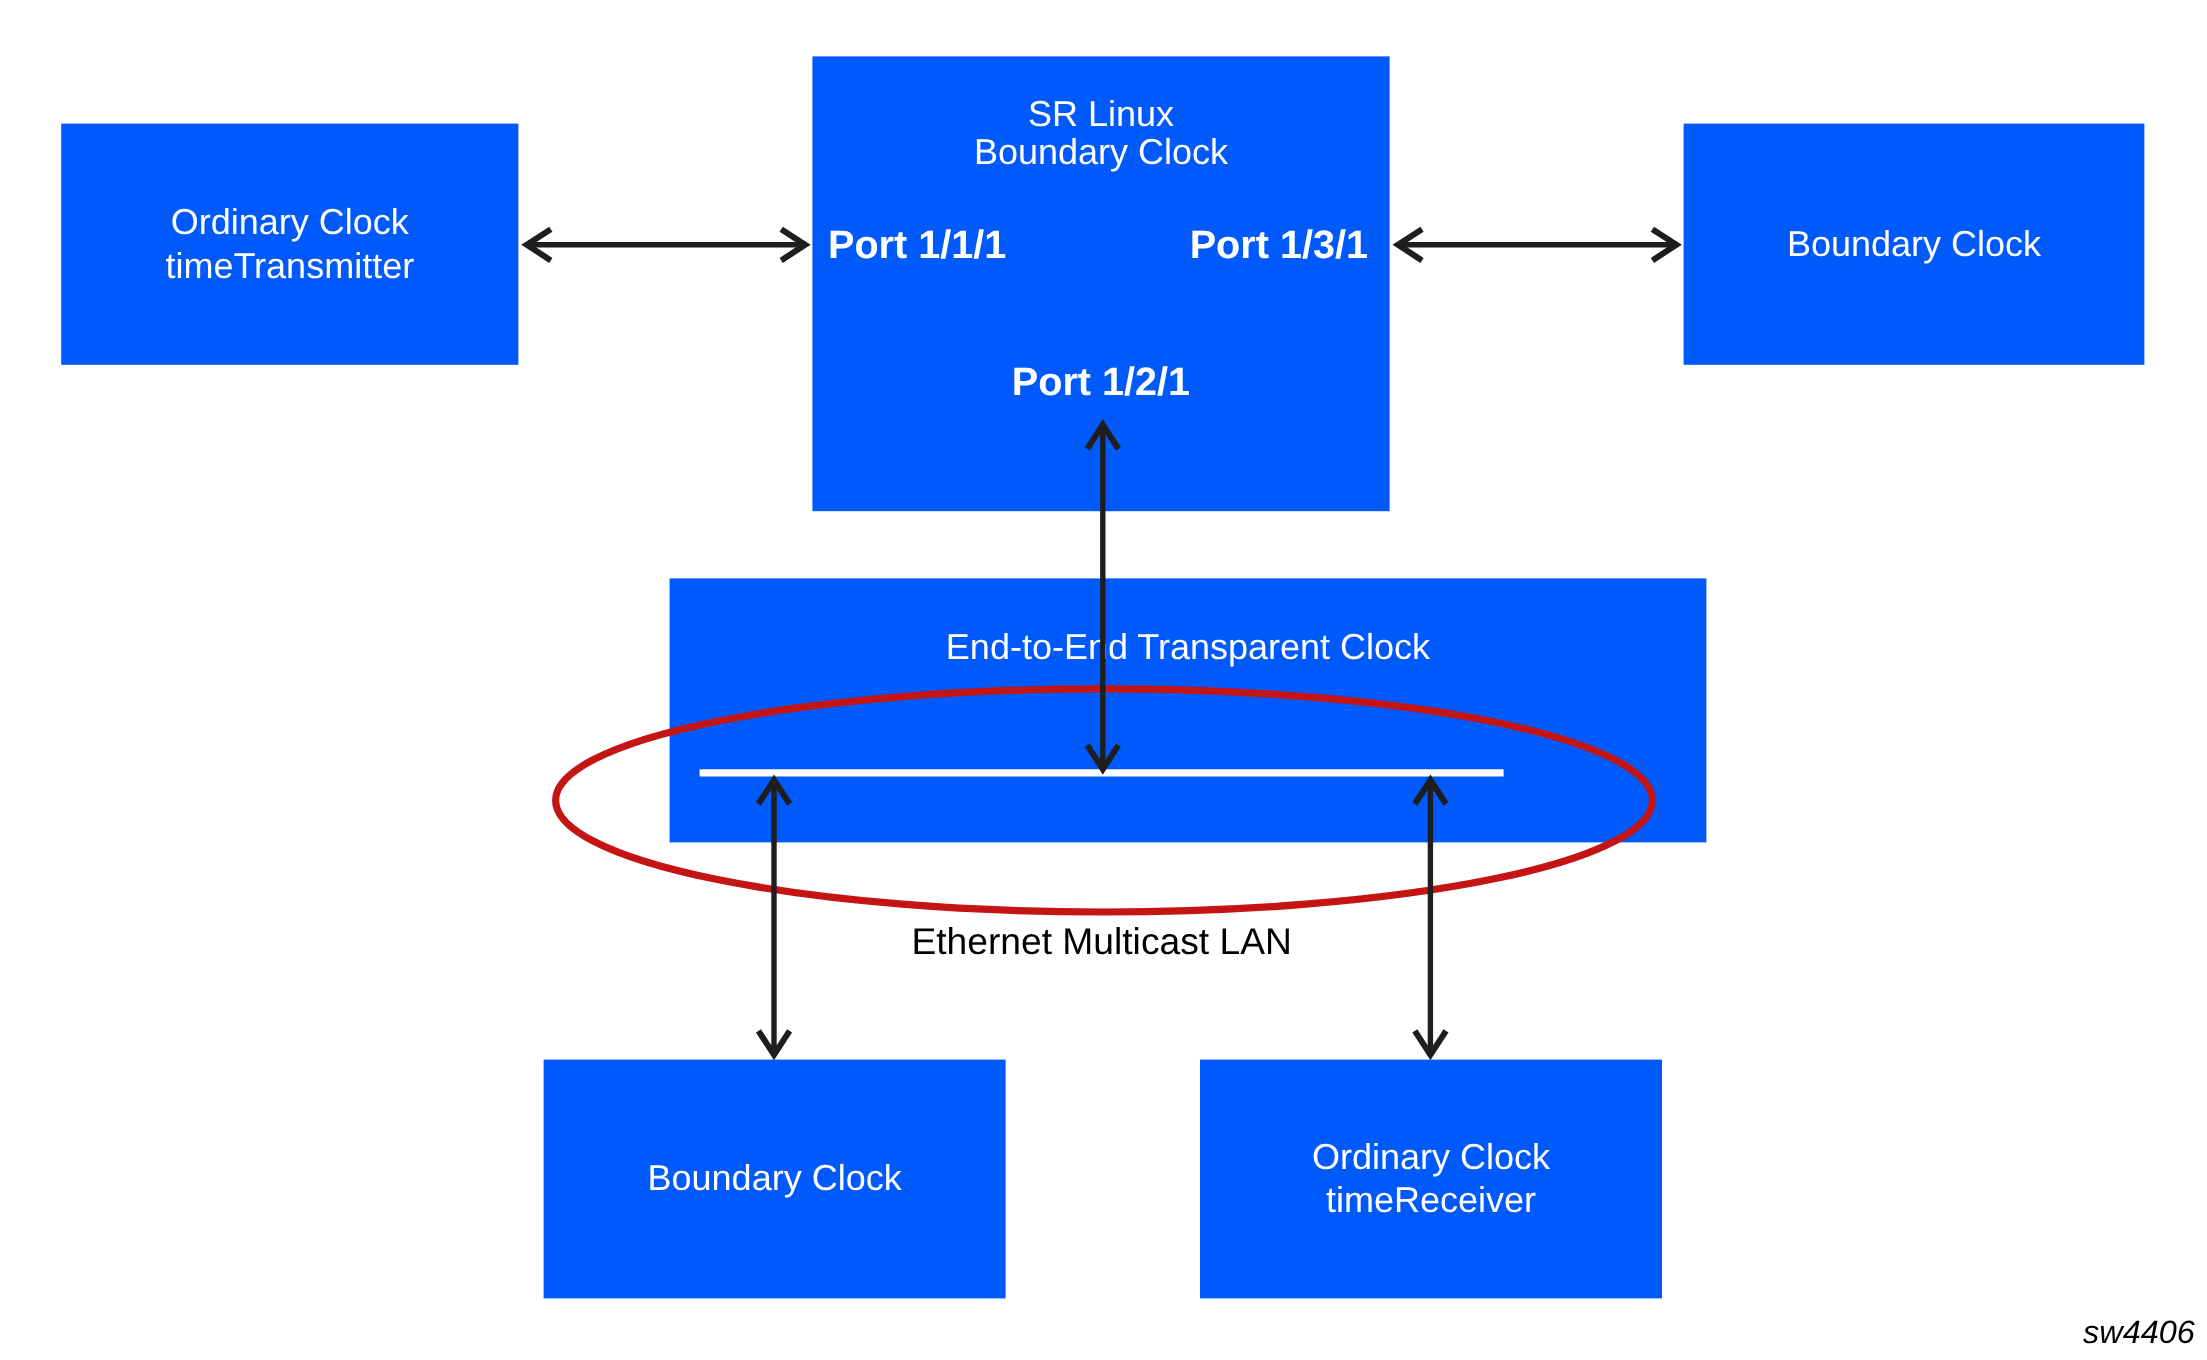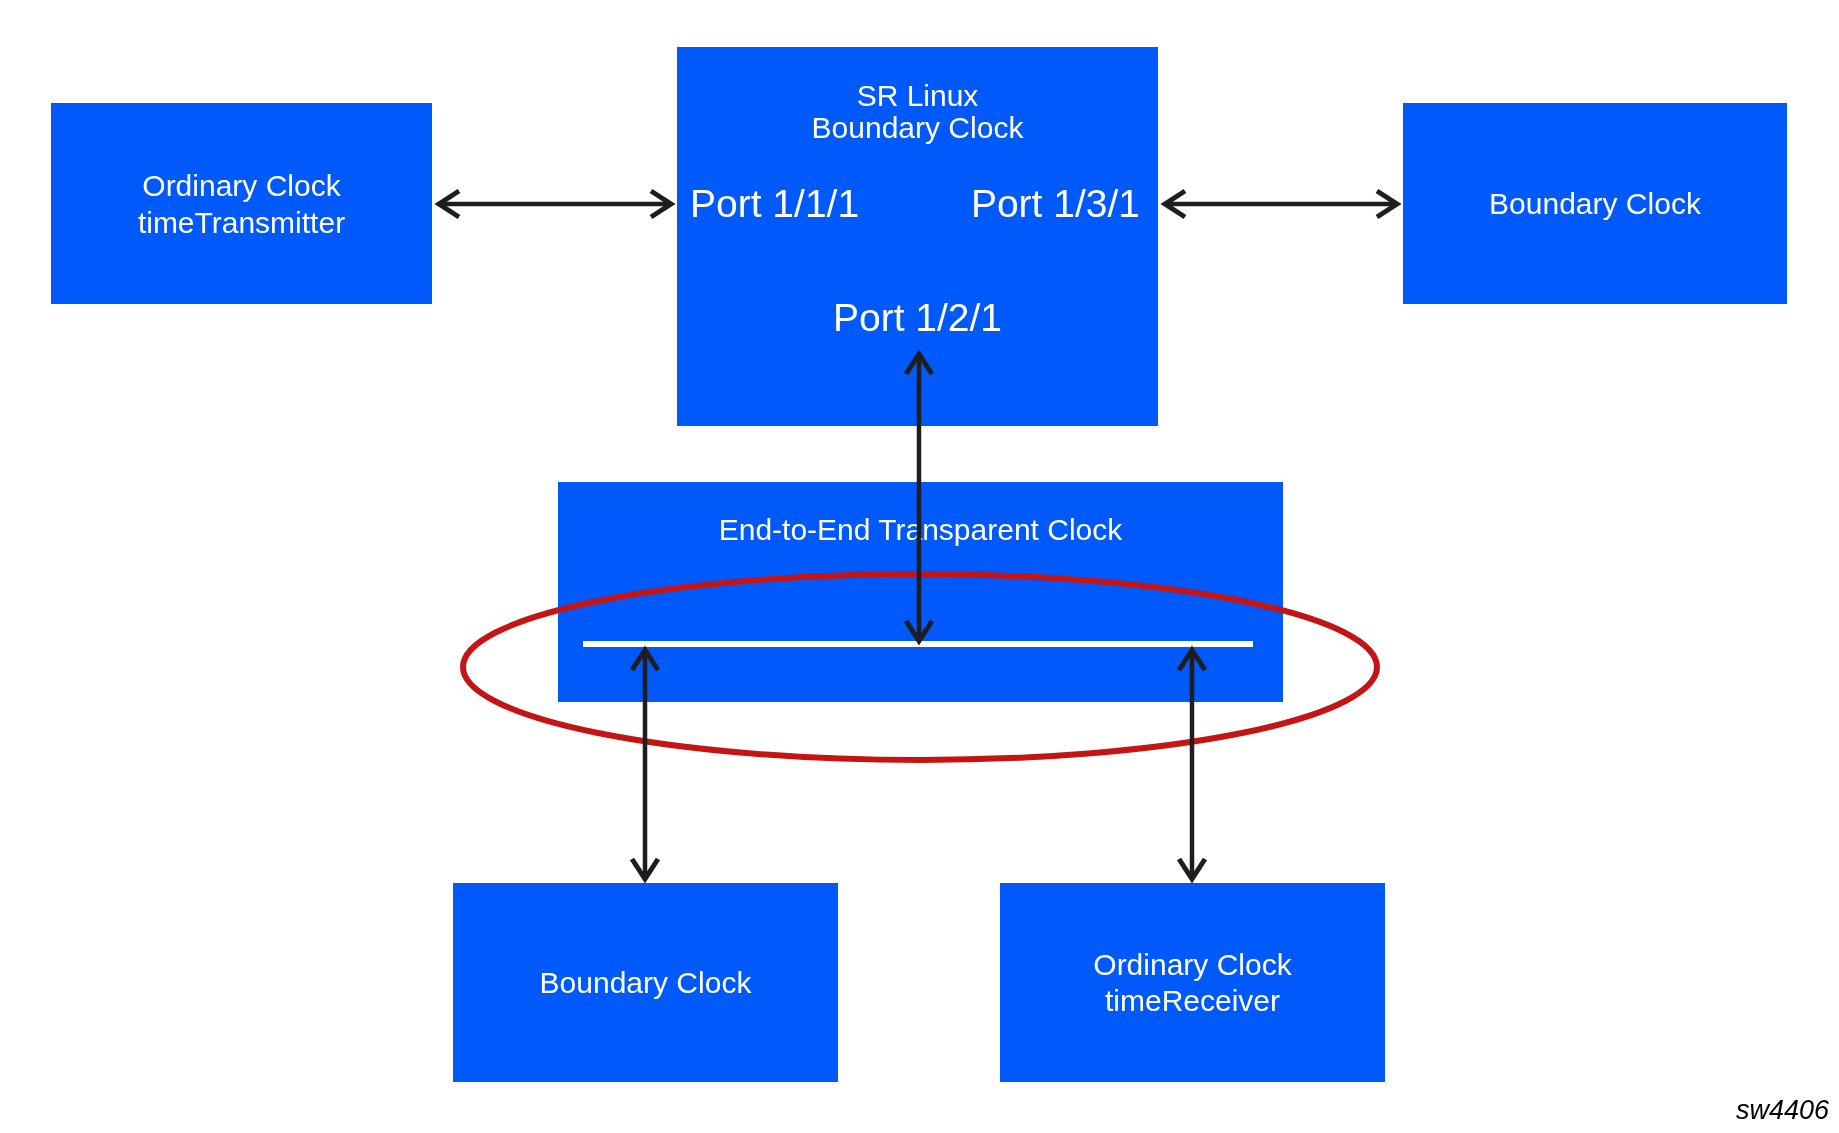--- a/index.html
+++ b/index.html
@@ -24,25 +24,25 @@
     background:var(--node-fill);
     color:var(--node-text);
     display:flex;flex-direction:column;
     align-items:center;justify-content:center;
     text-align:center;
     font-size:30px;line-height:37px;
   }
   #box-ordinary-transmitter{left:51px;top:103px;width:381px;height:201px;}
   #box-sr-linux{left:677px;top:47px;width:481px;height:379px;justify-content:flex-start;}
   #box-boundary-right{left:1403px;top:103px;width:384px;height:201px;}
-  #box-transparent-clock{left:558px;top:482px;width:725px;height:220px;justify-content:flex-start;padding-top:30px;box-sizing:border-box;line-height:36px;}
+  #box-transparent-clock{left:558px;top:482px;width:864px;height:220px;justify-content:flex-start;padding-top:40px;box-sizing:border-box;line-height:36px;}
   #box-boundary-bottom{left:453px;top:883px;width:385px;height:199px;}
   #box-ordinary-receiver{left:1000px;top:883px;width:385px;height:199px;line-height:36px;}
   .sr-title{margin-top:33px;line-height:32px;width:100%;text-align:center;}
-  .port{position:absolute;font-size:39px;line-height:33px;white-space:nowrap;}
+  .port{position:absolute;font-size:33px;line-height:33px;white-space:nowrap;font-weight:bold;}
   .port-left{left:13px;top:140px;}
   .port-right{right:18px;top:140px;margin-left:24px;}
   .port-bottom{left:0;right:0;text-align:center;top:254px;}
   .lan-label{
     position:absolute;left:618px;top:766px;width:600px;
     text-align:center;color:var(--label-text);
     font-size:31px;line-height:38px;
   }
   .figure-id{
     position:absolute;right:10px;top:1095px;
@@ -85,20 +85,21 @@
 
   <div class="node" id="box-boundary-bottom">
     <span>Boundary Clock</span>
   </div>
 
   <div class="node" id="box-ordinary-receiver">
     <span>Ordinary Clock</span>
     <span>timeReceiver</span>
   </div>
 
+  <div class="lan-label">Ethernet Multicast LAN</div>
   <div class="figure-id">sw4406</div>
 
   <svg class="overlay" width="1839" height="1133" viewBox="0 0 1839 1133">
 
     <ellipse class="lan-ellipse" cx="920" cy="667" rx="457" ry="93"></ellipse>
 
     <line class="lan-line" x1="583" y1="644" x2="1253" y2="644"></line>
 
     <g>
       <line class="arrow-shaft" x1="441" y1="204" x2="669" y2="204"></line>

